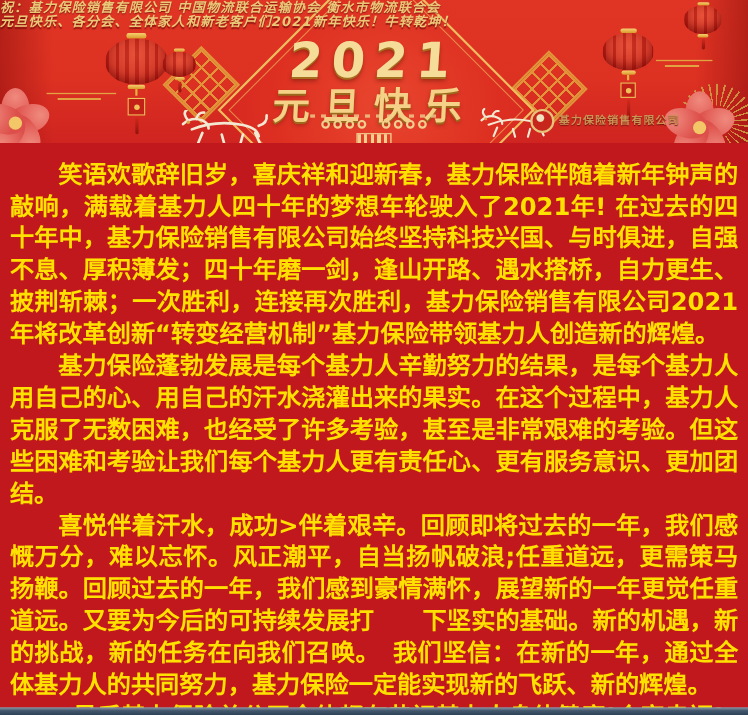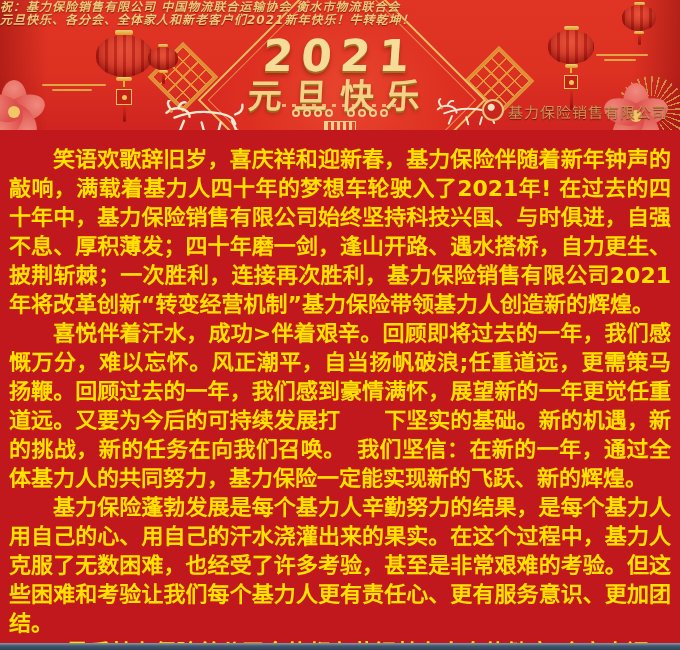--- a/index.html
+++ b/index.html
@@ -114,21 +114,21 @@
   
   .ox{position:absolute;z-index:4;}
   
   .logo-badge{
     position:absolute;left:482px;top:99px;width:22px;height:22px;z-index:5;
     border:2px solid #e6c27a;border-radius:50%;box-sizing:border-box;
     background:radial-gradient(circle at 40% 35%,#f0e2c0 0 3px,#c6261c 4px);
   }
   .banner-company{
     position:absolute;left:508px;top:101px;z-index:5;
-    font-size:15px;font-weight:normal;letter-spacing:1px;
+    font-size:10px;font-weight:bold;letter-spacing:1px;
     color:#cb9354;text-shadow:0 1px 1px rgba(90,10,5,.8);
     white-space:nowrap;
     text-align:center;
   }
   
   .content{
     position:absolute;top:130px;left:0;width:680px;height:586px;
     box-sizing:border-box;padding:15px 9px 0 9px;overflow:hidden;
     color:#ffe100;font-weight:bold;font-size:22px;line-height:29px;
     text-align:justify;letter-spacing:0;
@@ -270,20 +270,20 @@
       <i style="transform:rotate(288deg) translateY(-13px);"></i>
       <b></b>
     </div>
 
     <div class="logo-badge"></div>
     <div class="banner-company">基力保险销售有限公司</div>
   </div>
 
   <div class="content">
     <p>笑语欢歌辞旧岁，喜庆祥和迎新春，基力保险伴随着新年钟声的敲响，满载着基力人四十年的梦想车轮驶入了2021年! 在过去的四十年中，基力保险销售有限公司始终坚持科技兴国、与时俱进，自强不息、厚积薄发；四十年磨一剑，逢山开路、遇水搭桥，自力更生、披荆斩棘；一次胜利，连接再次胜利，基力保险销售有限公司2021年将改革创新“转变经营机制”基力保险带领基力人创造新的辉煌。</p>
+    <p>基力保险蓬勃发展是每个基力人辛勤努力的结果，是每个基力人用自己的心、用自己的汗水浇灌出来的果实。在这个过程中，基力人克服了无数困难，也经受了许多考验，甚至是非常艰难的考验。但这些困难和考验让我们每个基力人更有责任心、更有服务意识、更加团结。</p>
     <p>喜悦伴着汗水，成功&gt;伴着艰辛。回顾即将过去的一年，我们感慨万分，难以忘怀。风正潮平，自当扬帆破浪;任重道远，更需策马扬鞭。回顾过去的一年，我们感到豪情满怀，展望新的一年更觉任重道远。又要为今后的可持续发展打　　下坚实的基础。新的机遇，新的挑战，新的任务在向我们召唤。　我们坚信：在新的一年，通过全体基力人的共同努力，基力保险一定能实现新的飞跃、新的辉煌。</p>
-    <p>基力保险蓬勃发展是每个基力人辛勤努力的结果，是每个基力人用自己的心、用自己的汗水浇灌出来的果实。在这个过程中，基力人克服了无数困难，也经受了许多考验，甚至是非常艰难的考验。但这些困难和考验让我们每个基力人更有责任心、更有服务意识、更加团结。</p>
     <p class="final">最后基力保险总公司全体都有恭祝基力人身体健康!合家幸福!万事如意！</p>
   </div>
 
   <div class="footer-bar"></div>
 
 </div>
 
 </body></html>

